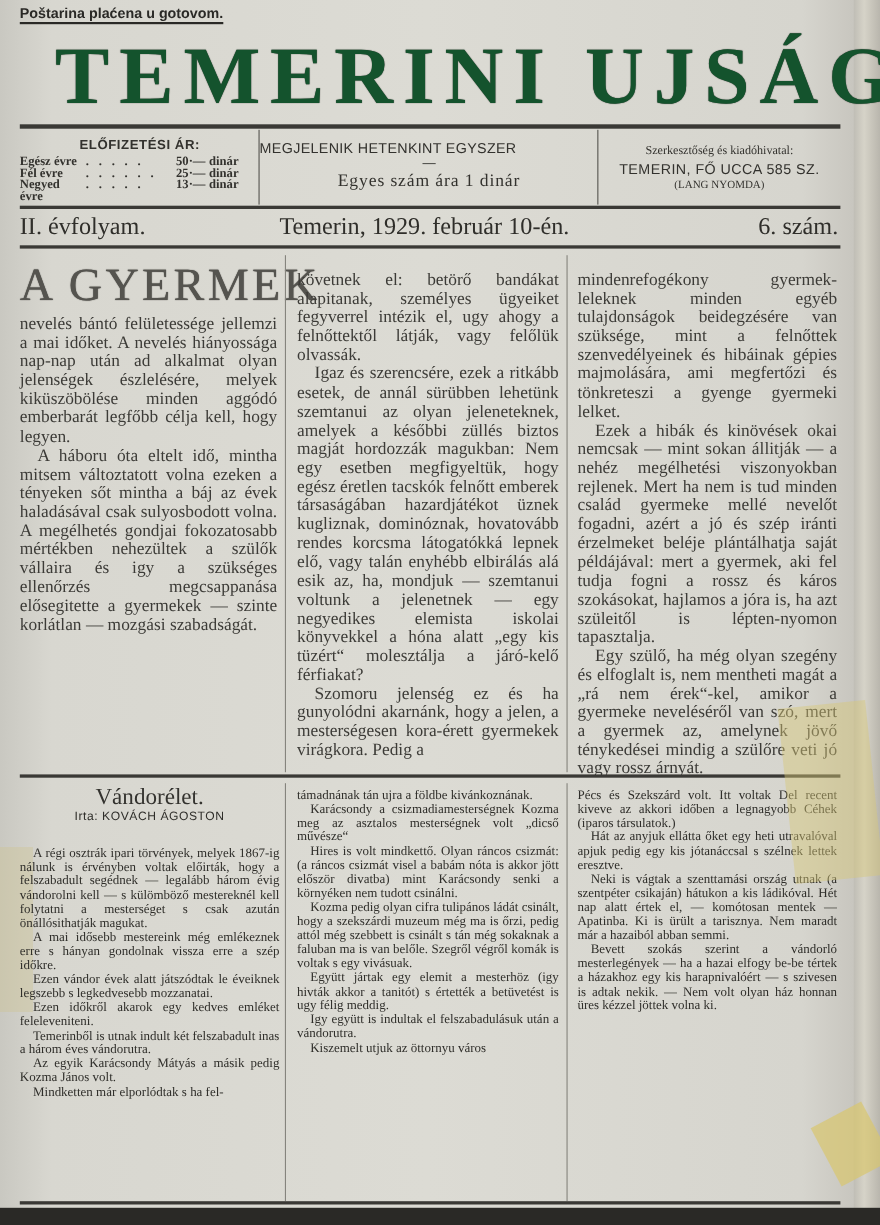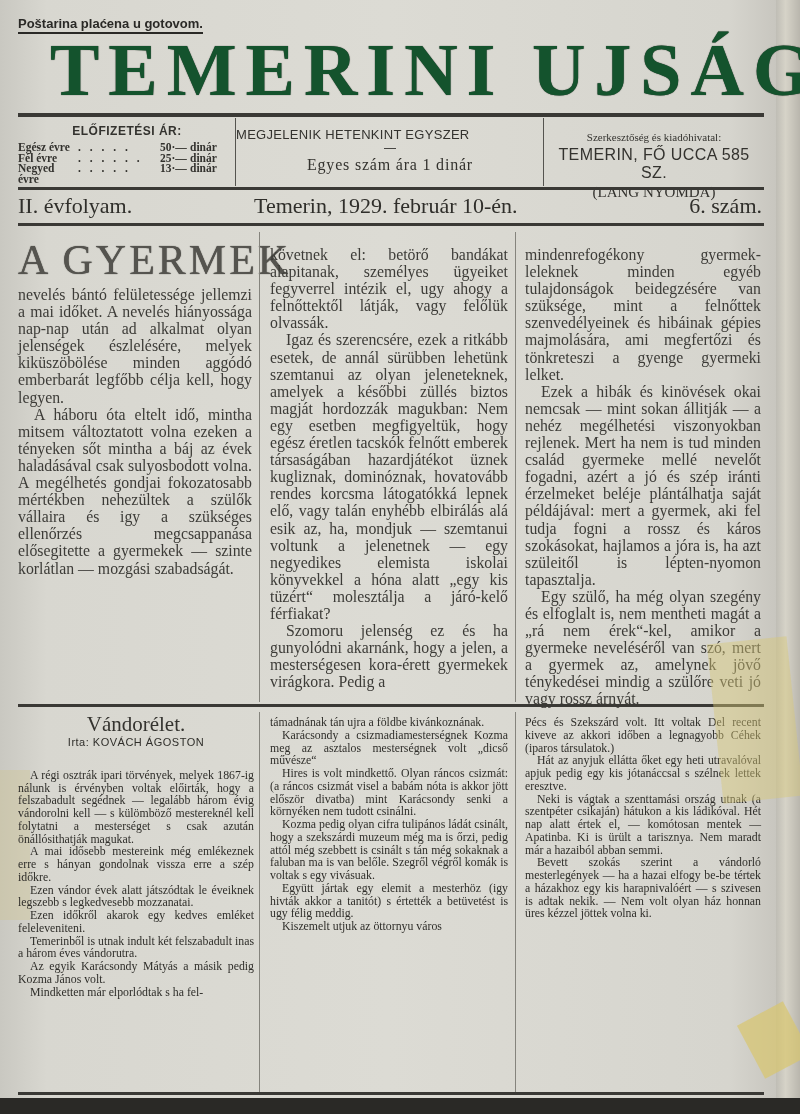--- a/index.html
+++ b/index.html
@@ -16,21 +16,21 @@
   }
   .right-edge {
     position: absolute; left: 776px; top: 0; width: 24px; height: 1114px;
     background: linear-gradient(90deg, #bfbdb5, #d6d3c8 40%, #b9b6ad);
   }
   .bottom-edge {
     position: absolute; left: 0; top: 1098px; width: 800px; height: 16px;
     background: #2a2926;
   }
   .postage {
-    position: absolute; left: 18px; top: 16px;
+    position: absolute; left: 18px; top: 4px;
     font-family: "Liberation Sans", "DejaVu Sans", sans-serif;
     font-weight: bold; font-size: 13px; color: #2a2926;
     border-bottom: 2px solid #2a2926; padding-bottom: 1px;
   }
   .masthead {
     position: absolute; left: 50px; top: 30px; width: 700px; height: 80px;
     font-family: "Liberation Serif", "DejaVu Serif", serif;
     font-size: 74px; letter-spacing: 9px; color: #14532d;
     line-height: 80px; white-space: nowrap;
     text-shadow: 0 0 1px #2d2c29;
@@ -44,22 +44,22 @@
   .vdiv { position: absolute; top: 118px; width: 1px; height: 68px; background: #55544f; }
   .sub-title { text-align: center; font-size: 12px; letter-spacing: 0.5px; margin-top: 6px; }
   .price-row { display: flex; font-family: "Liberation Serif", serif; font-size: 11.5px; line-height: 10.5px; }
   .price-row .lbl { width: 60px; }
   .price-row .dots { width: 82px; letter-spacing: 3px; }
   .price-row .amt { width: 30px; }
   .mid-a { font-size: 13px; letter-spacing: 0.3px; margin-top: 9px; }
   .mid-dash { text-align: center; font-size: 12px; line-height: 12px; }
   .mid-b { text-align: center; font-family: "Liberation Serif", serif; font-size: 16px; letter-spacing: 0.8px; margin-top: 2px; }
   .right-a { text-align: center; font-family: "Liberation Serif", serif; font-size: 11px; margin-top: 13px; }
-  .right-b { text-align: center; font-family: "Liberation Sans", sans-serif; font-size: 16px; margin-top: 3px; letter-spacing: 0.4px; }
-  .right-c { text-align: center; font-family: "Liberation Serif", serif; font-size: 15px; margin-top: 2px; }
+  .right-b { text-align: center; font-family: "Liberation Sans", sans-serif; font-size: 13px; margin-top: 3px; letter-spacing: 0.4px; }
+  .right-c { text-align: center; font-family: "Liberation Serif", serif; font-size: 10px; margin-top: 2px; }
   .dateline {
     position: absolute; top: 193px; left: 18px; width: 746px; height: 30px;
     font-family: "Liberation Serif", serif; font-size: 22px; color: #2f2e2a;
   }
   .dateline span { position: absolute; top: 0; white-space: nowrap; }
   .col {
     position: absolute; font-family: "Liberation Serif", "DejaVu Serif", serif;
     font-size: 15.8px; line-height: 17.1px; color: #3c3b37; text-align: justify;
   }
   .col p { margin: 0; }
@@ -168,20 +168,21 @@
   <p class="ind">Az egyik Karácsondy Mátyás a másik pedig Kozma János volt.</p>
   <p class="ind">Mindketten már elporlódtak s ha fel-</p>
 </div>
 <div class="vcol" style="left:259px; top:712px; height:380px;"></div>
 <div class="col small" style="left:270px; top:716px; width:238px;">
   <p>támadnának tán ujra a földbe kivánkoznának.</p>
   <p class="ind">Karácsondy a csizmadiamesterségnek Kozma meg az asztalos mesterségnek volt „dicső művésze“</p>
   <p class="ind">Hires is volt mindkettő. Olyan ráncos csizmát: (a ráncos csizmát visel a babám nóta is akkor jött először divatba) mint Karácsondy senki a környéken nem tudott csinálni.</p>
   <p class="ind">Kozma pedig olyan cifra tulipános ládát csinált, hogy a szekszárdi muzeum még ma is őrzi, pedig attól még szebbett is csinált s tán még sokaknak a faluban ma is van belőle. Szegről végről komák is voltak s egy vivásuak.</p>
   <p class="ind">Együtt jártak egy elemit a mesterhöz (igy hivták akkor a tanitót) s értették a betüvetést is ugy félig meddig.</p>
+  <p class="ind">Igy együtt is indultak el felszabadulásuk után a vándorutra.</p>
   <p class="ind">Kiszemelt utjuk az öttornyu város</p>
 </div>
 <div class="vcol" style="left:515px; top:712px; height:380px;"></div>
 <div class="col small" style="left:525px; top:716px; width:236px;">
   <p>Pécs és Szekszárd volt. Itt voltak Del recent kiveve az akkori időben a legnagyobb Céhek (iparos társulatok.)</p>
   <p class="ind">Hát az anyjuk ellátta őket egy heti utravalóval apjuk pedig egy kis jótanáccsal s szélnek lettek eresztve.</p>
   <p class="ind">Neki is vágtak a szenttamási ország utnak (a szentpéter csikaján) hátukon a kis ládikóval. Hét nap alatt értek el, — komótosan mentek — Apatinba. Ki is ürült a tarisznya. Nem maradt már a hazaiból abban semmi.</p>
   <p class="ind">Bevett szokás szerint a vándorló mesterlegények — ha a hazai elfogy be-be tértek a házakhoz egy kis harapnivalóért — s szivesen is adtak nekik. — Nem volt olyan ház honnan üres kézzel jöttek volna ki.</p>
 </div>
 

